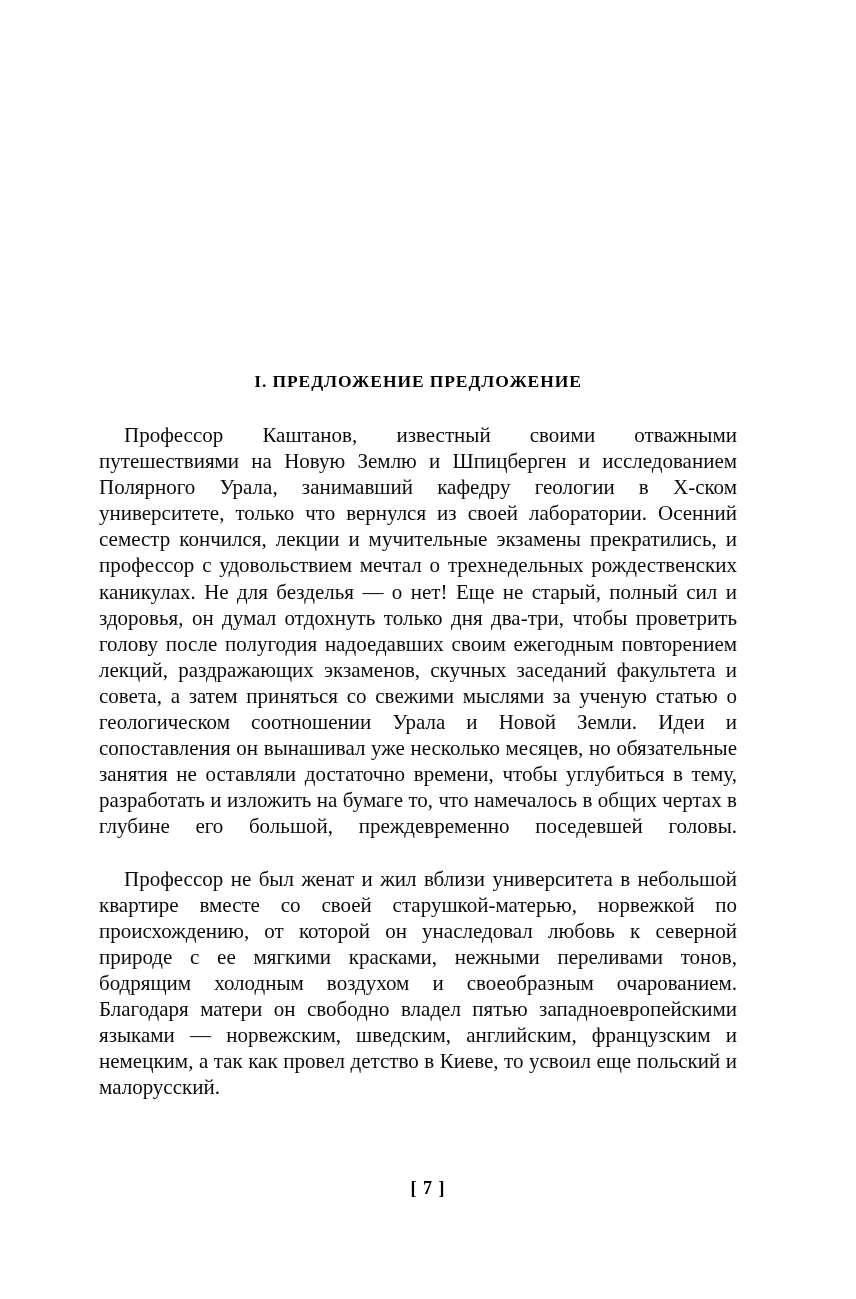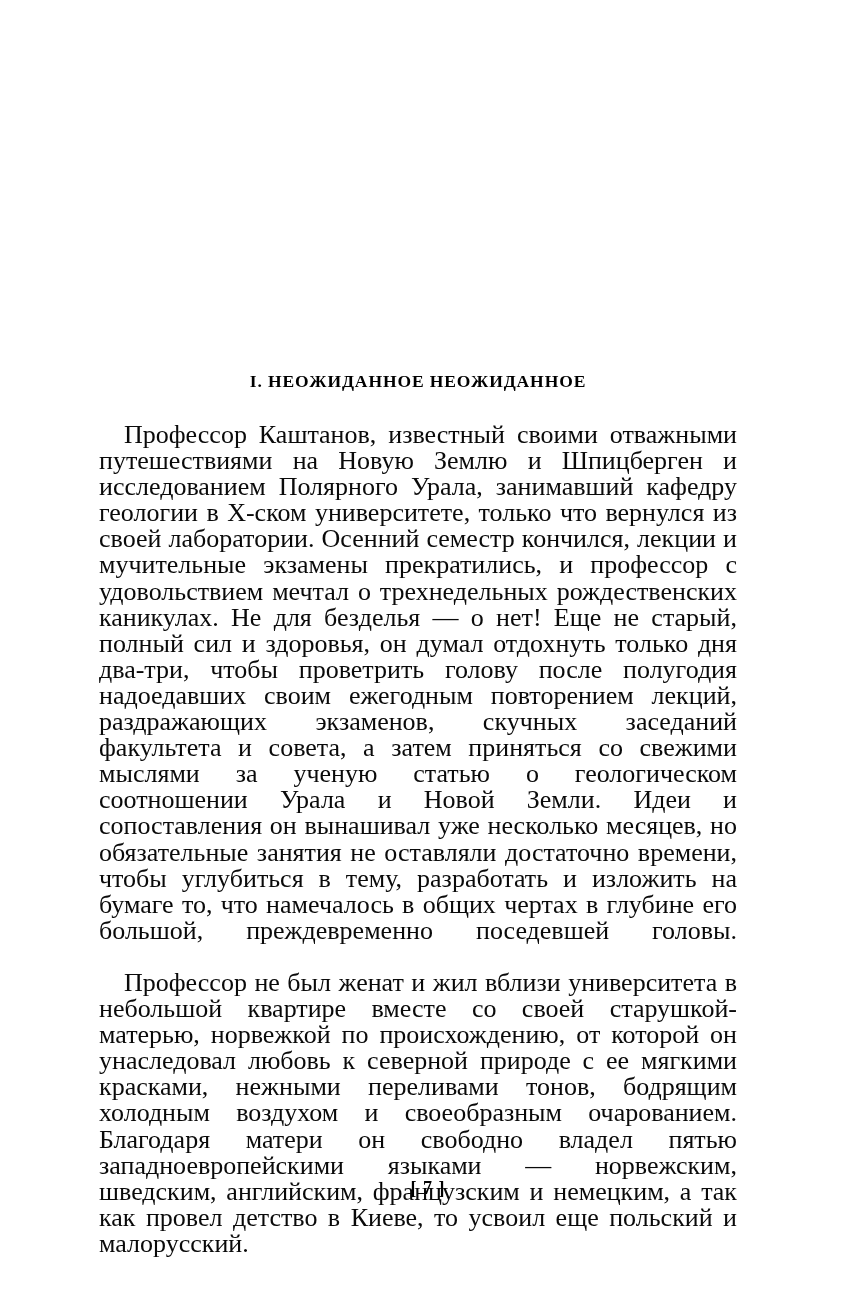--- a/index.html
+++ b/index.html
@@ -41,21 +41,21 @@
     text-align: center;
     color: #000000;
     margin: 0 0 30px 0;
     line-height: 22px;
     white-space: nowrap;
   }
 
   
   .body-text p {
     margin: 0;
-    font-size: 26px;
+    font-size: 21px;
     line-height: 26.1px;
     text-align: justify;
     text-justify: inter-word;
     text-indent: 25px;
     color: #0a0a0a;
     hyphens: manual;
     -webkit-hyphens: manual;
   }
 
   
@@ -79,21 +79,21 @@
     color: #000000;
   }
 </style>
 </head>
 <body>
 
 <div class="page">
 
   <div class="text-block">
 
-    <h1 class="chapter-heading">I.  НЕОЖИДАННОЕ НЕОЖИДАННОЕ</h1>
+    <h1 class="chapter-heading">I.  ПРЕДЛОЖЕНИЕ ПРЕДЛОЖЕНИЕ</h1>
 
     <div class="body-text">
       <p>Профессор Каштанов, известный своими отважными путешествиями на Новую Землю и Шпицберген и исследованием Полярного Урала, занимавший кафедру геологии в Х-ском университете, только что вернулся из своей лаборатории. Осенний семестр кончился, лекции и мучительные экзамены прекратились, и профессор с удовольствием мечтал о трехнедельных рождественских каникулах. Не для безделья — о нет! Еще не старый, полный сил и здоровья, он думал отдохнуть только дня два-три, чтобы проветрить голову после полугодия надоедавших своим ежегодным повторением лекций, раздражающих экзаменов, скучных заседаний факультета и совета, а затем приняться со свежими мыслями за ученую статью о геологическом соотношении Урала и Новой Земли. Идеи и сопоставления он вынашивал уже несколько месяцев, но обязательные занятия не оставляли достаточно времени, чтобы углубиться в тему, разработать и изложить на бумаге то, что намечалось в общих чертах в глубине его большой, преждевременно поседевшей головы.</p>
       <p>Профессор не был женат и жил вблизи университета в небольшой квартире вместе со своей старушкой-матерью, норвежкой по происхождению, от которой он унаследовал любовь к северной природе с ее мягкими красками, нежными переливами тонов, бодрящим холодным воздухом и своеобразным очарованием. Благодаря матери он свободно владел пятью западноевропейскими языками — норвежским, шведским, английским, французским и немецким, а так как провел детство в Киеве, то усвоил еще польский и малорусский.</p>
     </div>
 
   </div>
 
   <div class="folio">[ 7 ]</div>
 

